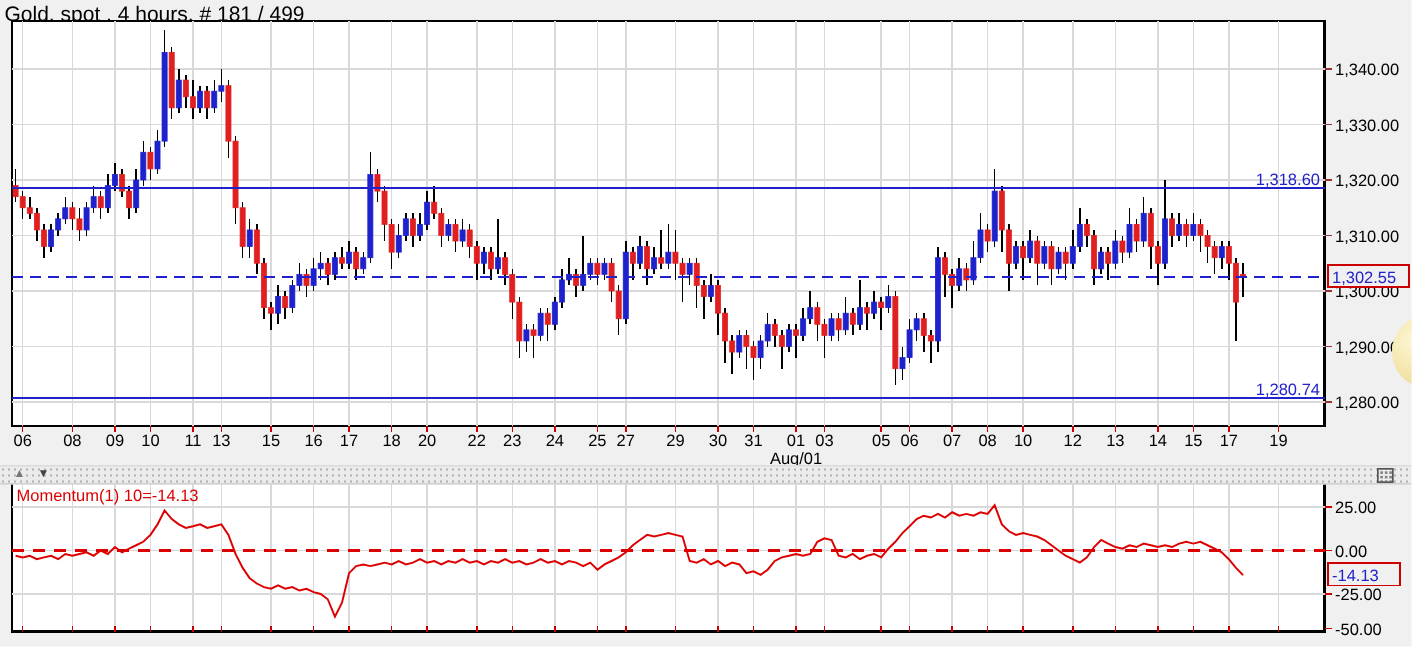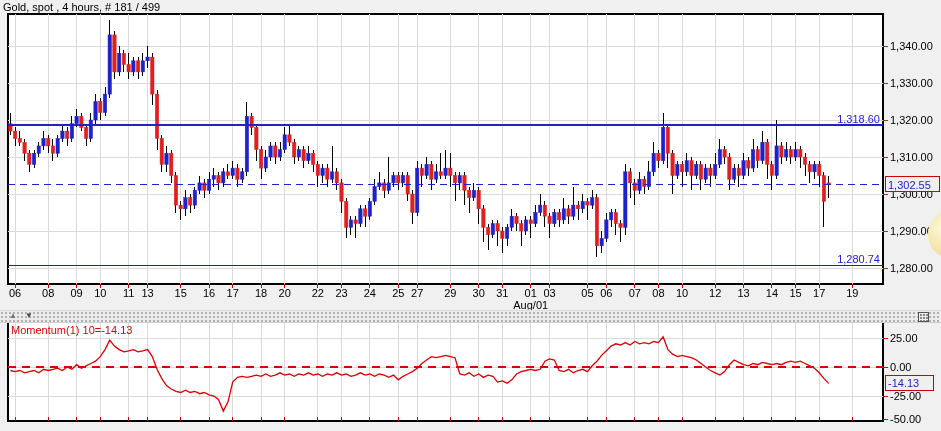--- a/index.html
+++ b/index.html
@@ -1,17 +1,17 @@
 <!DOCTYPE html>
 <html><head>
 <meta charset="utf-8">
 <style>
   html,body{margin:0;padding:0;}
   body{width:941px;height:431px;background:#f0f0f0;font-family:"Liberation Sans",sans-serif;position:relative;overflow:hidden;}
-  #chart-title{position:absolute;left:3px;top:1px;font-size:11px;color:#000;white-space:pre;}
+  #chart-title{position:absolute;left:3px;top:1px;font-size:14px;color:#000;white-space:pre;}
   #chart-svg{position:absolute;left:0;top:0;}
   .splitter{position:absolute;left:0;top:310px;width:941px;height:11px;
     background-color:#ececec;
     background-image:radial-gradient(#b0b0b0 0.8px, rgba(0,0,0,0) 0.9px);
     background-size:4px 4px;border-top:1px solid #dcdcdc;border-bottom:1px solid #cfcfcf;}
   .sp-btn{position:absolute;top:0;height:10px;width:14px;font-size:8px;line-height:10px;text-align:center;color:#777;cursor:pointer;}
   .sp-btn.dark{color:#444;}
   .sp-menu{position:absolute;top:1px;right:12px;width:9px;height:8px;background:#888;border:1px solid #555;cursor:pointer;
     background-image:linear-gradient(#eee 1px, rgba(0,0,0,0) 1px),linear-gradient(90deg,#eee 1px, rgba(0,0,0,0) 1px);background-size:3px 3px;}
   .sphere{position:absolute;left:928px;top:211px;width:44px;height:47px;border-radius:50%;

